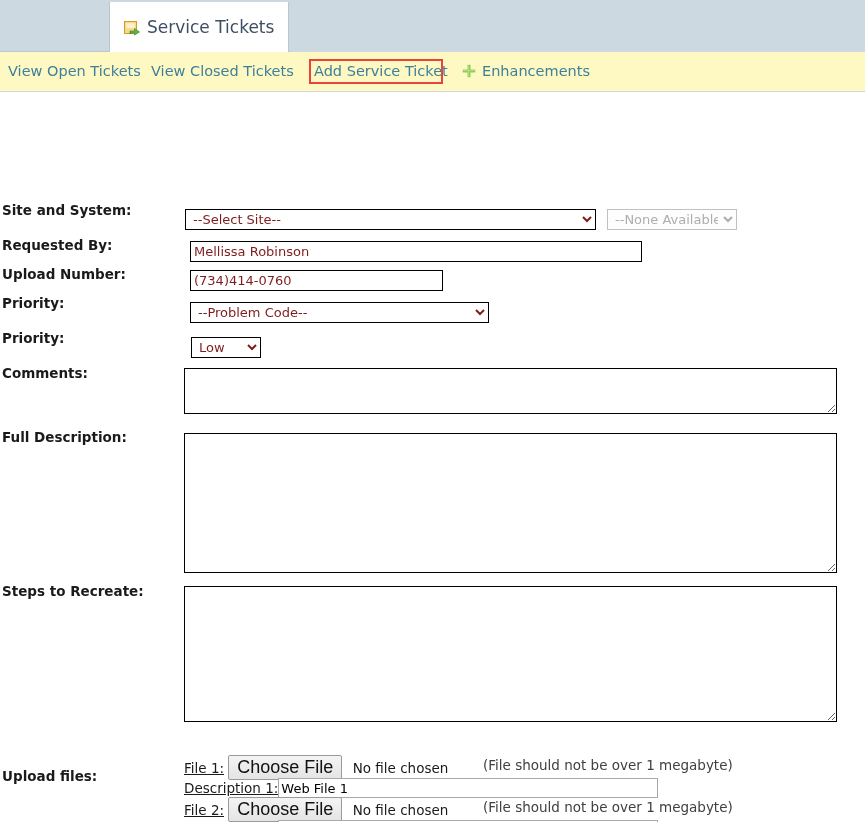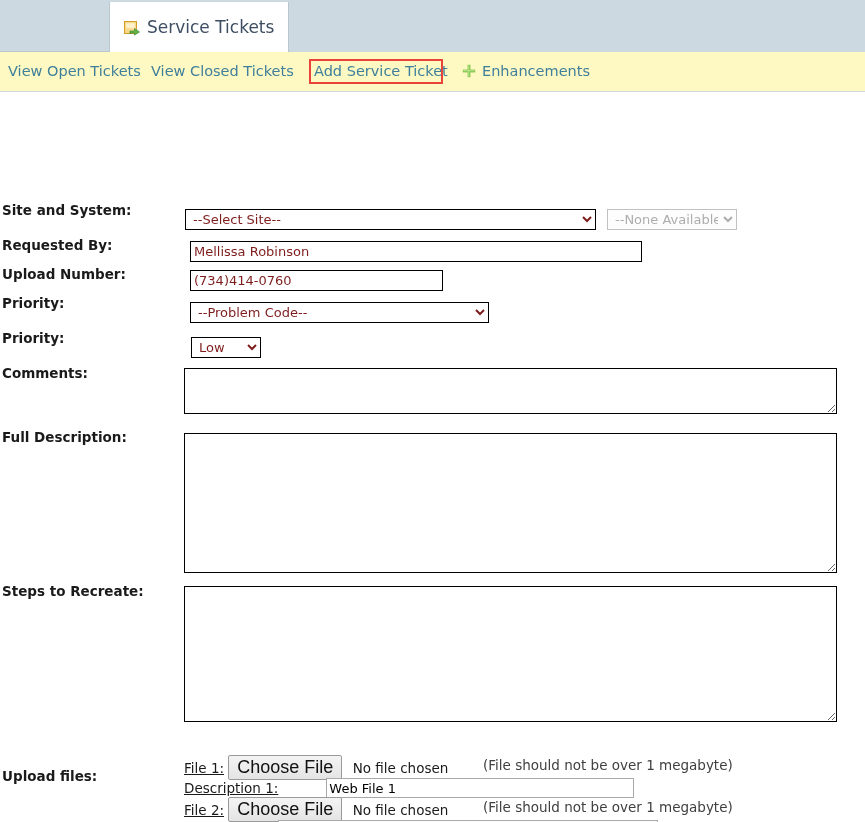--- a/index.html
+++ b/index.html
@@ -221,21 +221,21 @@
 
   <div class="uprow" style="left:184px; top:663px;">
     <span class="uplabel">File 1:</span>
     <button class="filebtn">Choose File</button>
     <span class="nofile">No file chosen</span>
   </div>
   <div class="uprow" style="left:483px; top:665px;">
     <span class="hint">(File should not be over 1 megabyte)</span>
   </div>
   <div class="uprow" style="left:184px; top:686px;">
-    <span class="uplabel">Description 1:</span><input class="descin" style="width: 308px; margin-left: 48px;" value="Web File 1">
+    <span class="uplabel">Description 1:</span><input class="descin" style="width: 380px;" value="Web File 1">
   </div>
 
   <div class="uprow" style="left:184px; top:705px;">
     <span class="uplabel">File 2:</span>
     <button class="filebtn">Choose File</button>
     <span class="nofile">No file chosen</span>
   </div>
   <div class="uprow" style="left:483px; top:707px;">
     <span class="hint">(File should not be over 1 megabyte)</span>
   </div>

